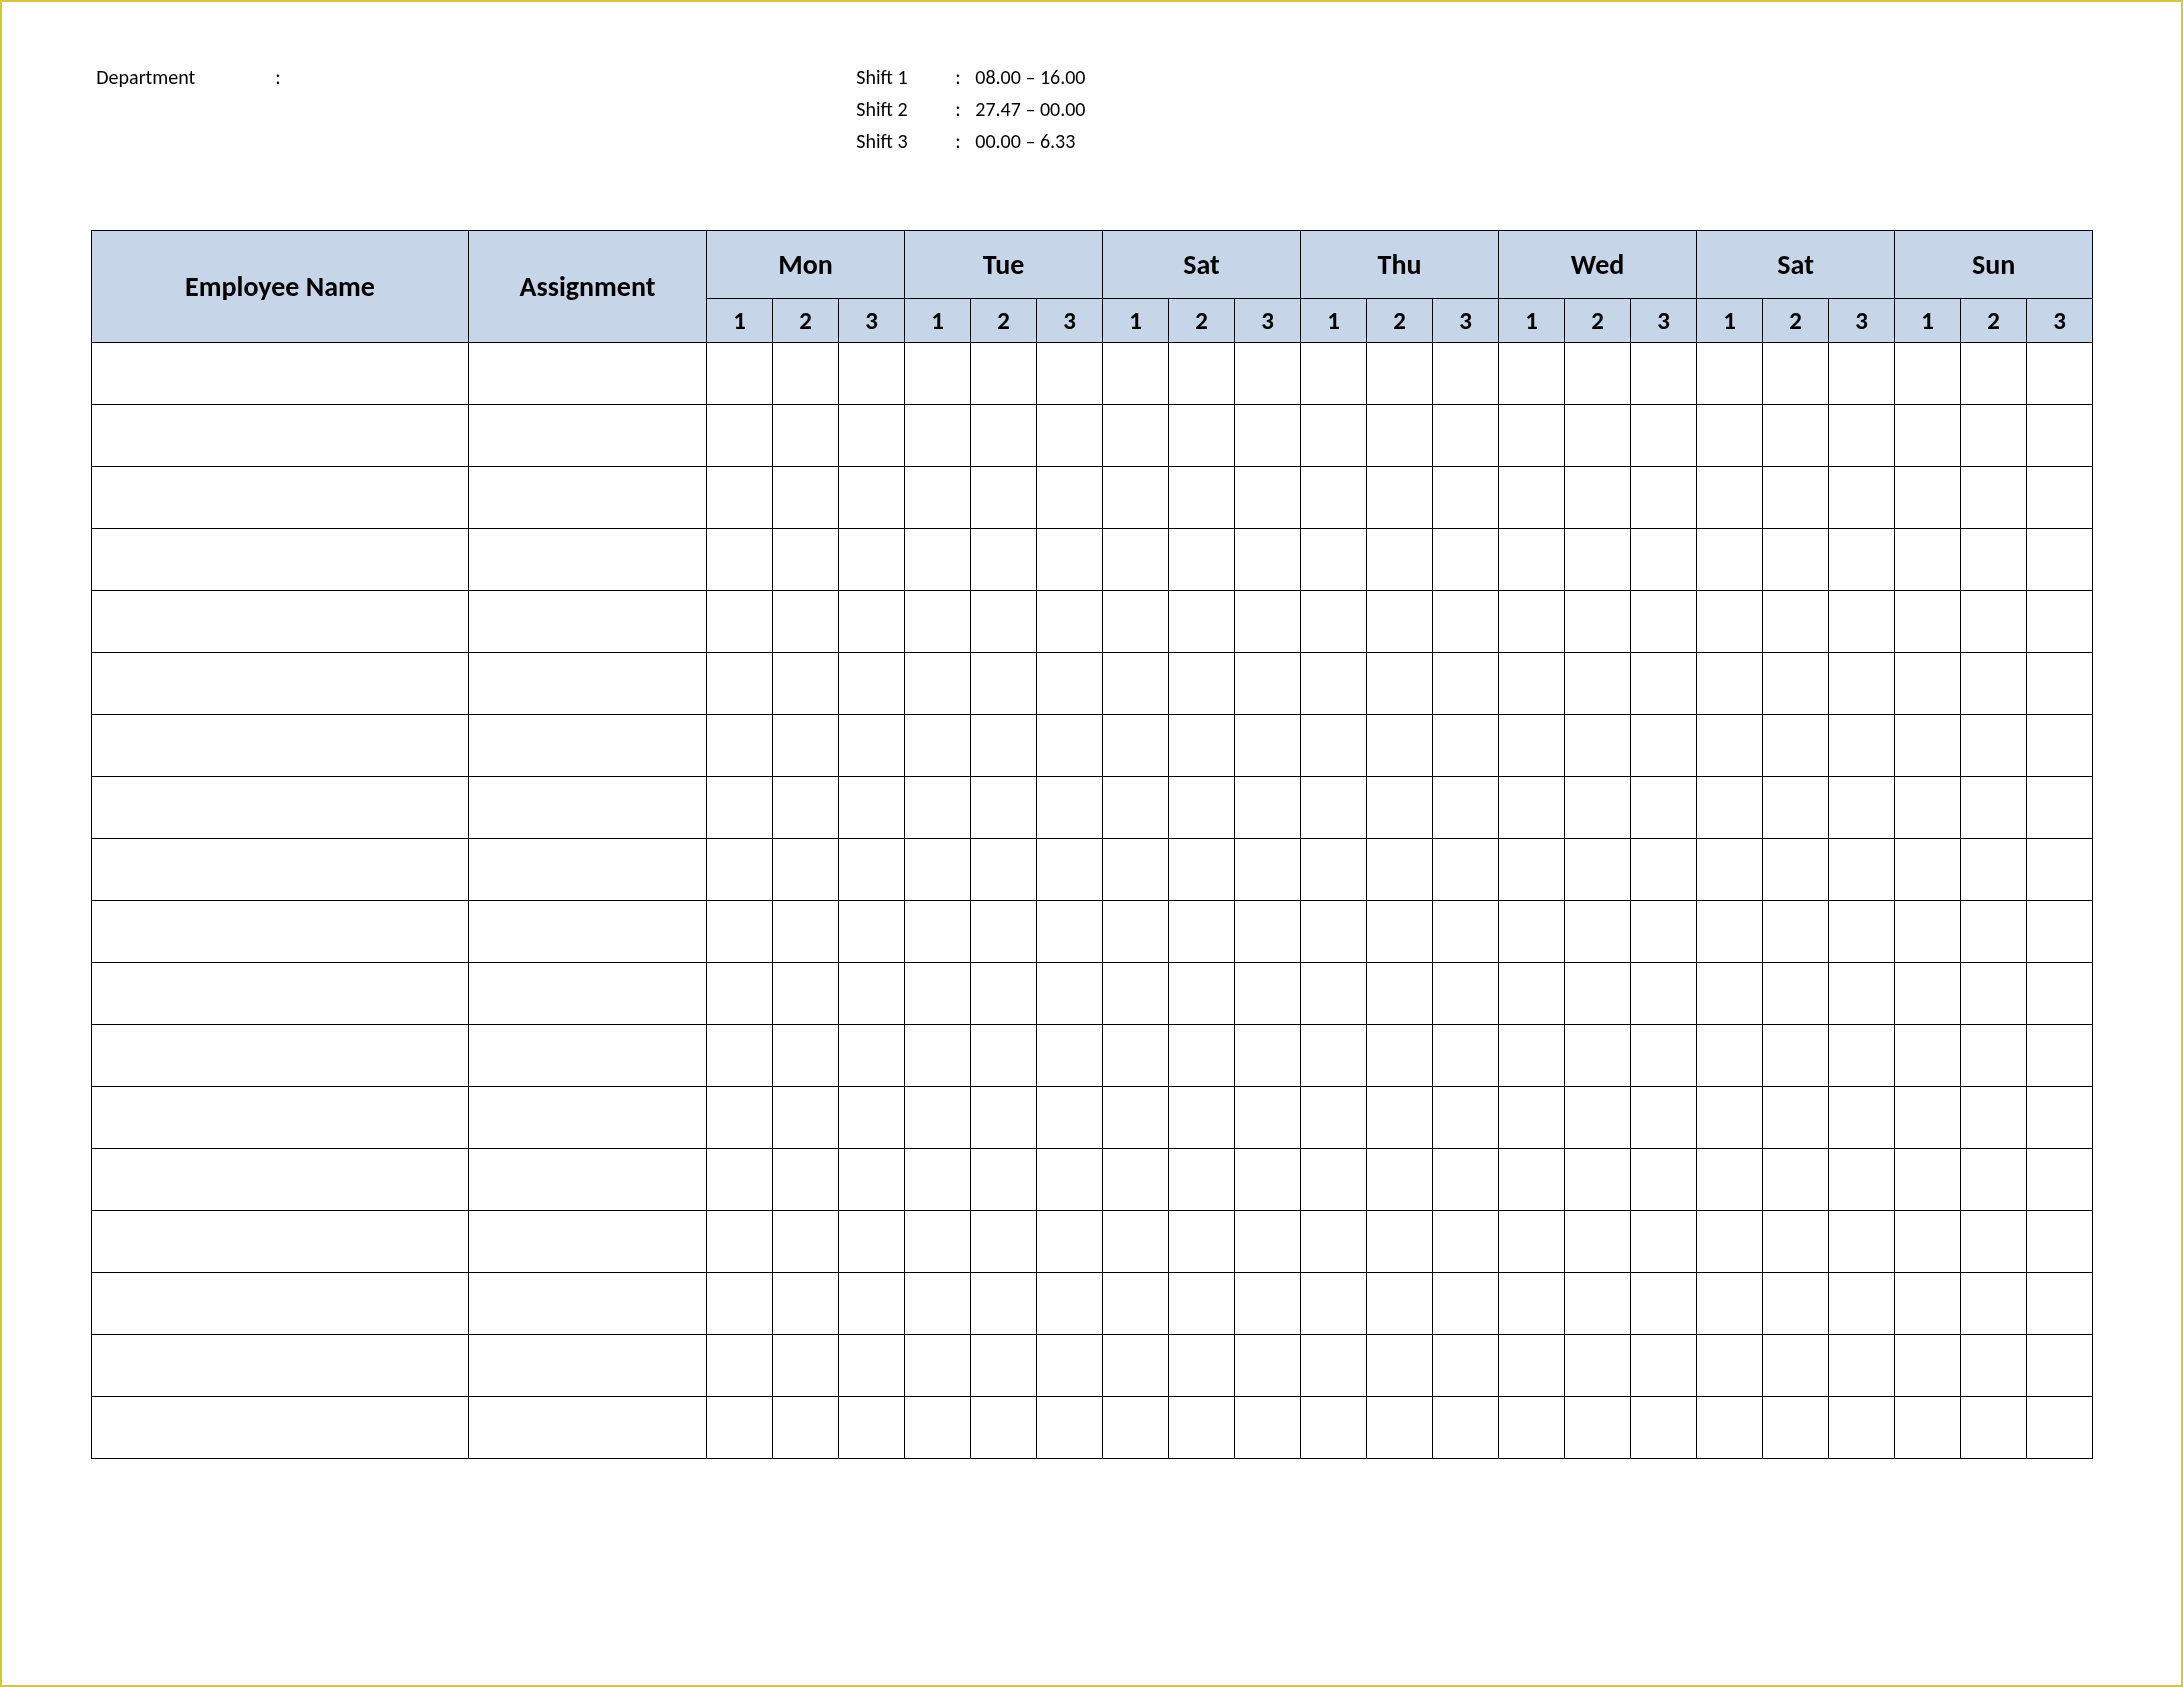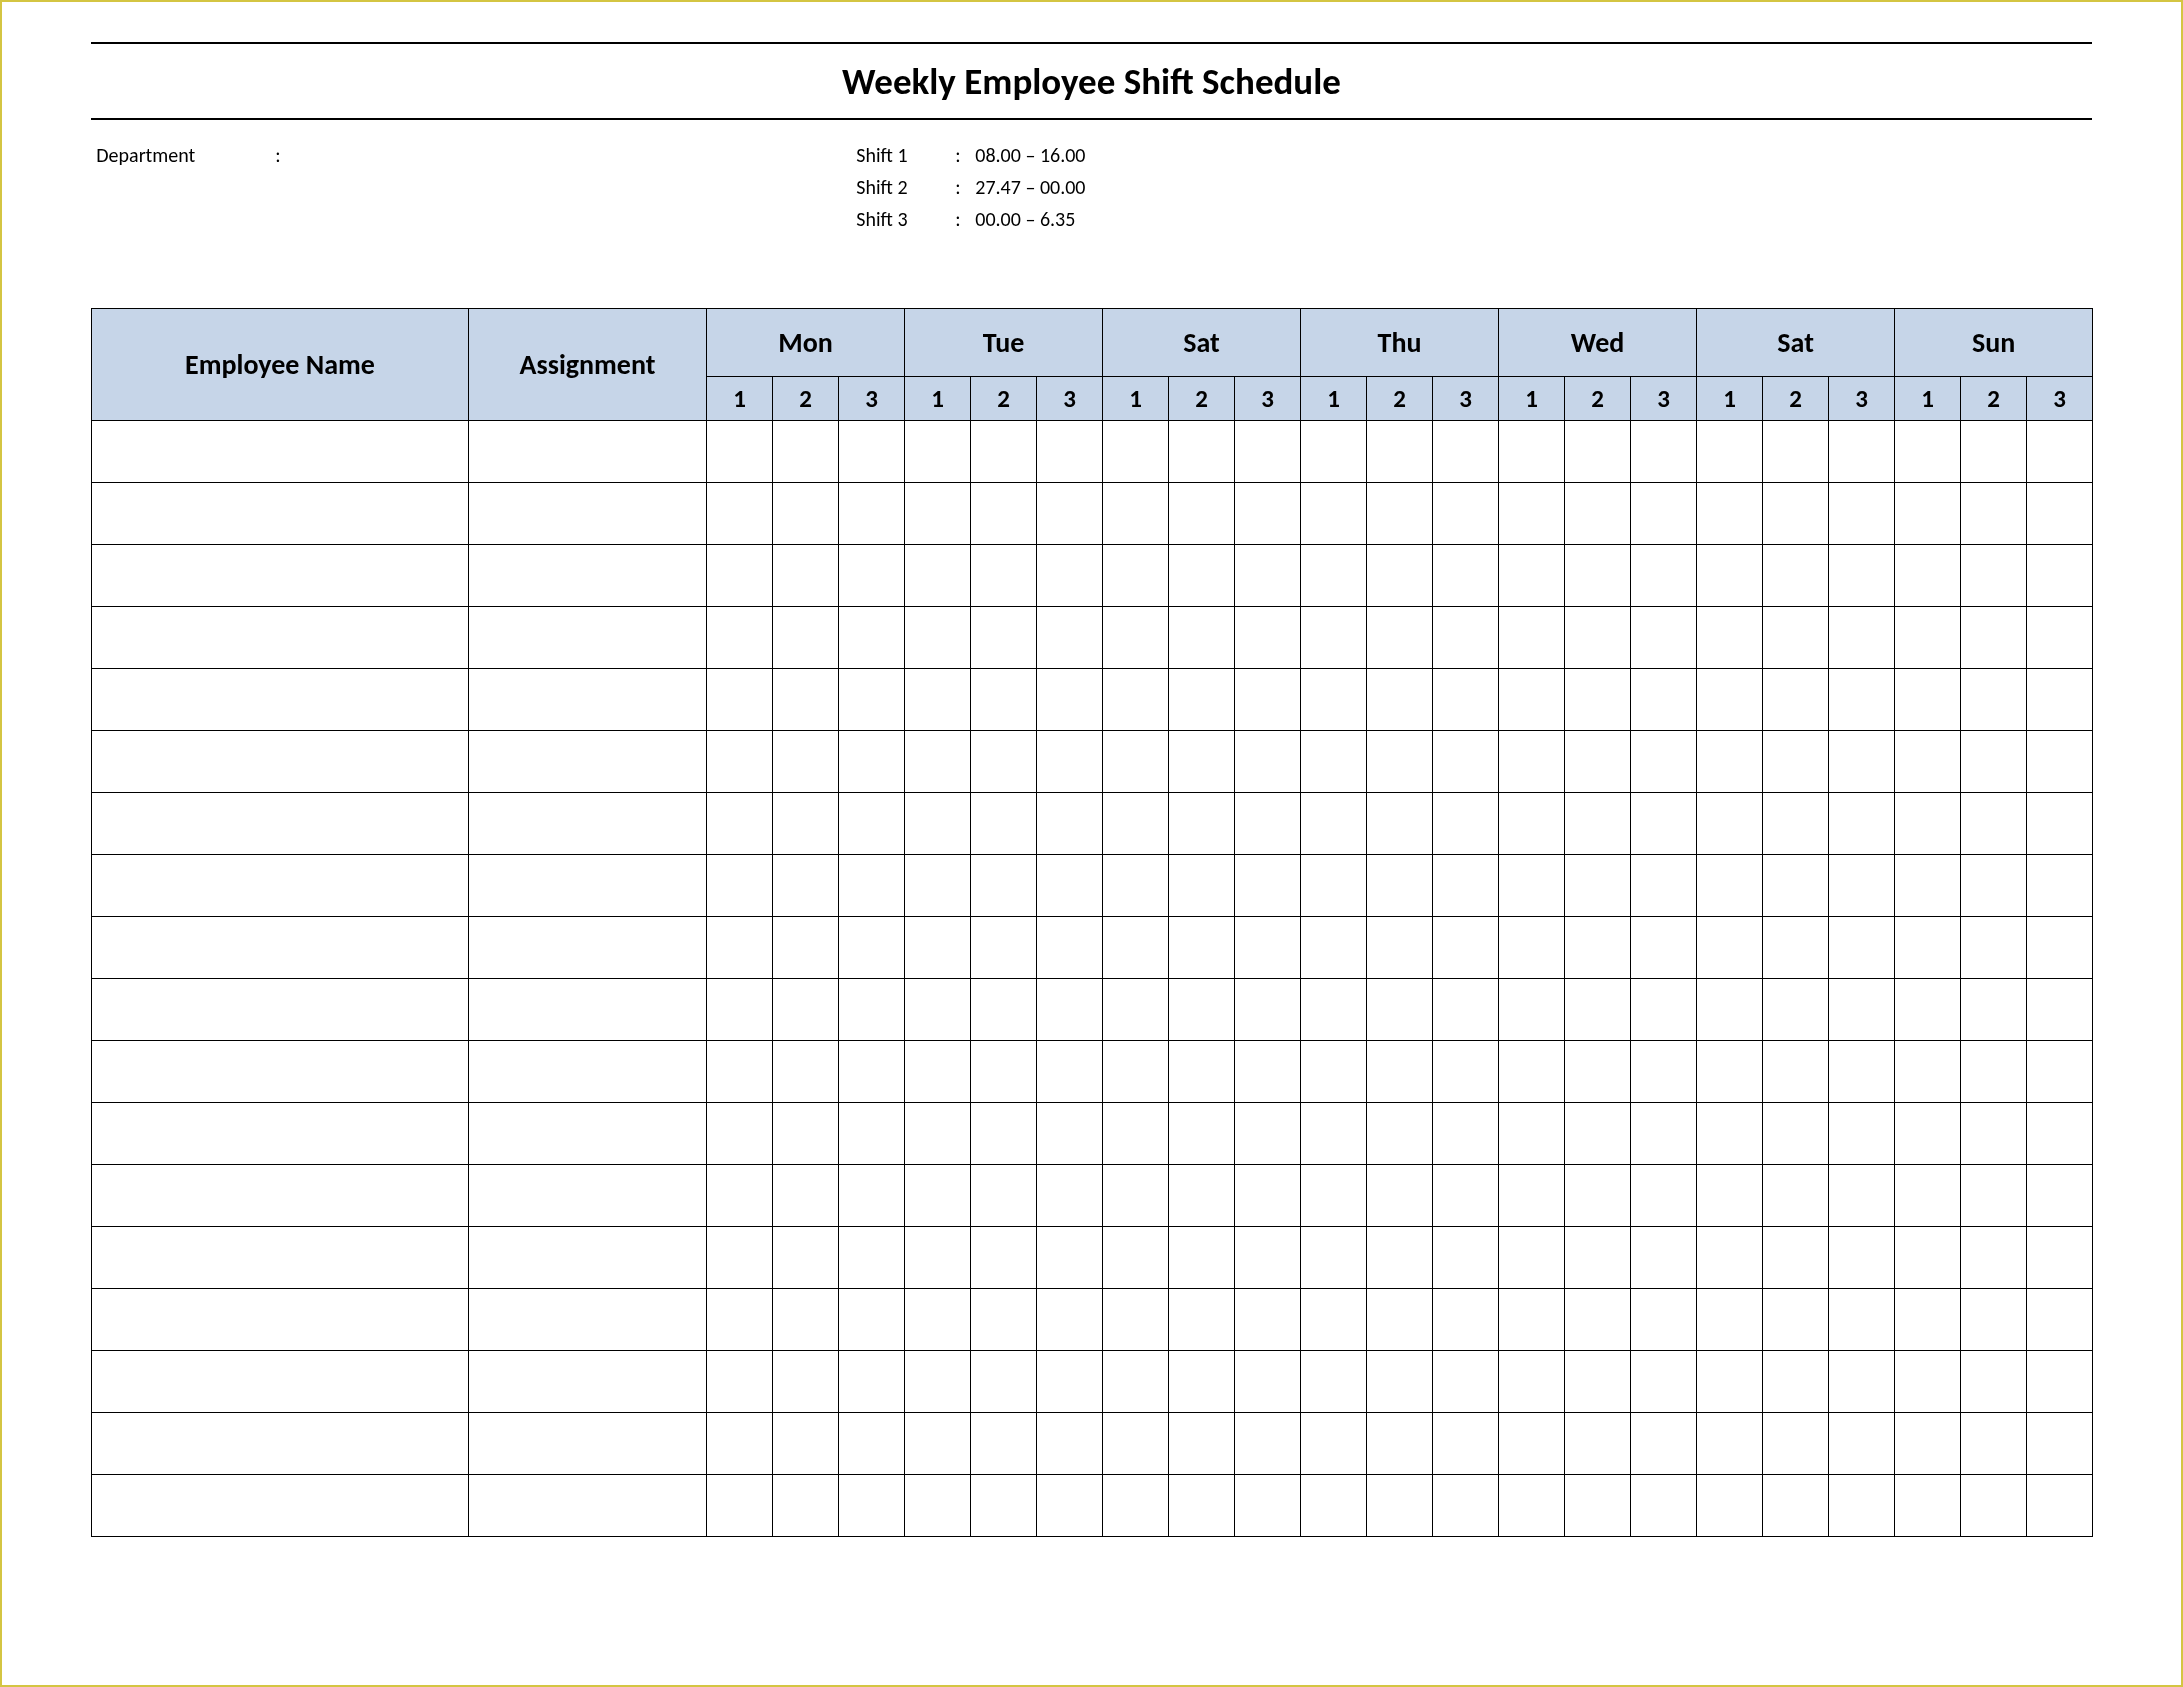--- a/index.html
+++ b/index.html
@@ -66,23 +66,20 @@
     }
     .h-day { height: 68px; }
     .h-sub th { height: 44px; font-size: 25px; font-weight: bold; }
     tbody td { height: 62px; }
   </style>
 </head>
 <body>
 
 <div class="page-inner">
 
-  <div class="title-block">
-    <div class="title">Weekly Employee Shift Schedule</div>
-  </div>
 
   <div class="meta-block">
     <div class="meta-left">
       <div class="meta-row">
         <span class="ml-key">Department</span>
         <span class="ml-colon">:</span>
         <span></span>
       </div>
     </div>
     <div class="meta-right">
@@ -92,21 +89,21 @@
         <span class="mr-val">08.00  – 16.00</span>
       </div>
       <div class="meta-row">
         <span class="mr-key">Shift 2</span>
         <span class="mr-colon">:</span>
         <span class="mr-val">27.47  – 00.00</span>
       </div>
       <div class="meta-row">
         <span class="mr-key">Shift 3</span>
         <span class="mr-colon">:</span>
-        <span class="mr-val">00.00  – 6.35</span>
+        <span class="mr-val">00.00  – 6.33</span>
       </div>
     </div>
   </div>
 
   <div class="table-wrap">
     <table class="schedule">
       <colgroup>
         <col class="c-emp">
           <col class="c-asg">
         <col class="c-shift">

